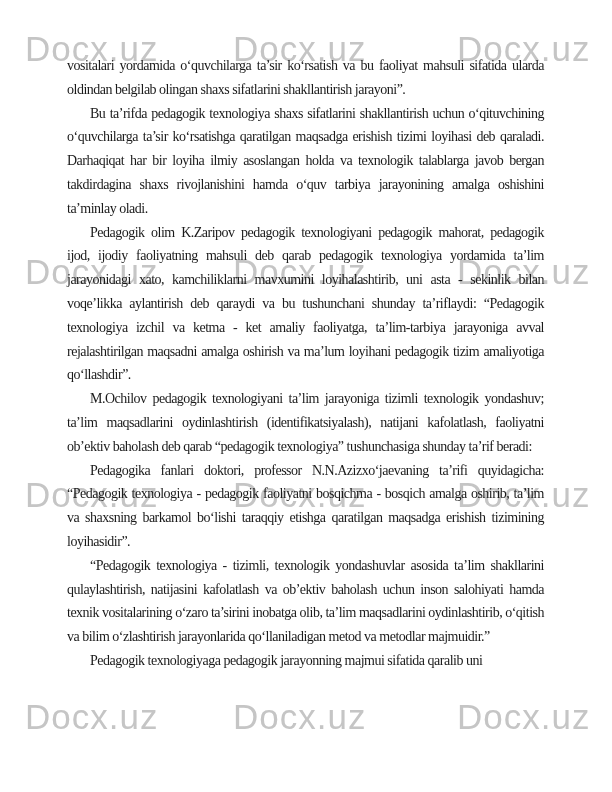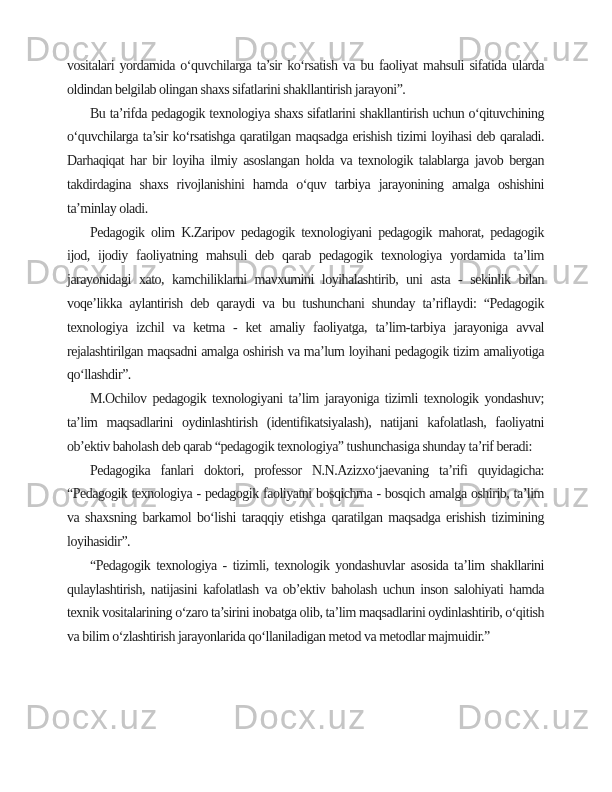--- a/index.html
+++ b/index.html
@@ -82,15 +82,16 @@
     <span class="wm" style="left:457px; top:699px;">Docx.uz</span>
   </div>
 
   <div class="text-block">
     <p class="para">vositalari yordamida o‘quvchilarga ta’sir ko‘rsatish va bu faoliyat mahsuli sifatida ularda oldindan belgilab olingan shaxs sifatlarini shakllantirish jarayoni”.</p>
     <p class="para indent">Bu ta’rifda pedagogik texnologiya shaxs sifatlarini shakllantirish uchun o‘qituvchining o‘quvchilarga ta’sir ko‘rsatishga qaratilgan maqsadga erishish tizimi loyihasi deb qaraladi. Darhaqiqat har bir loyiha ilmiy asoslangan holda va texnologik talablarga javob bergan takdirdagina shaxs rivojlanishini hamda o‘quv tarbiya jarayonining amalga oshishini ta’minlay oladi.</p>
     <p class="para indent">Pedagogik olim K.Zaripov pedagogik texnologiyani pedagogik mahorat, pedagogik ijod, ijodiy faoliyatning mahsuli deb qarab pedagogik texnologiya yordamida ta’lim jarayonidagi xato, kamchiliklarni mavxumini loyihalashtirib, uni asta - sekinlik bilan voqe’likka aylantirish deb qaraydi va bu tushunchani shunday ta’riflaydi: “Pedagogik texnologiya izchil va ketma - ket amaliy faoliyatga, ta’lim-tarbiya jarayoniga avval rejalashtirilgan maqsadni amalga oshirish va ma’lum loyihani pedagogik tizim amaliyotiga qo‘llashdir”.</p>
     <p class="para indent">M.Ochilov pedagogik texnologiyani ta’lim jarayoniga tizimli texnologik yondashuv; ta’lim maqsadlarini oydinlashtirish (identifikatsiyalash), natijani kafolatlash, faoliyatni ob’ektiv baholash deb qarab “pedagogik texnologiya” tushunchasiga shunday ta’rif beradi:</p>
     <p class="para indent">Pedagogika fanlari doktori, professor N.N.Azizxo‘jaevaning ta’rifi quyidagicha: “Pedagogik texnologiya - pedagogik faoliyatni bosqichma - bosqich amalga oshirib, ta’lim va shaxsning barkamol bo‘lishi taraqqiy etishga qaratilgan maqsadga erishish tizimining loyihasidir”.</p>
     <p class="para indent">“Pedagogik texnologiya - tizimli, texnologik yondashuvlar asosida ta’lim shakllarini qulaylashtirish, natijasini kafolatlash va ob’ektiv baholash uchun inson salohiyati hamda texnik vositalarining o‘zaro ta’sirini inobatga olib, ta’lim maqsadlarini oydinlashtirib, o‘qitish va bilim o‘zlashtirish jarayonlarida qo‘llaniladigan metod va metodlar majmuidir.”</p>
+    <p class="para indent">Pedagogik texnologiyaga pedagogik jarayonning majmui sifatida qaralib uni</p>
   </div>
 
 </div>
 
 </body></html>

